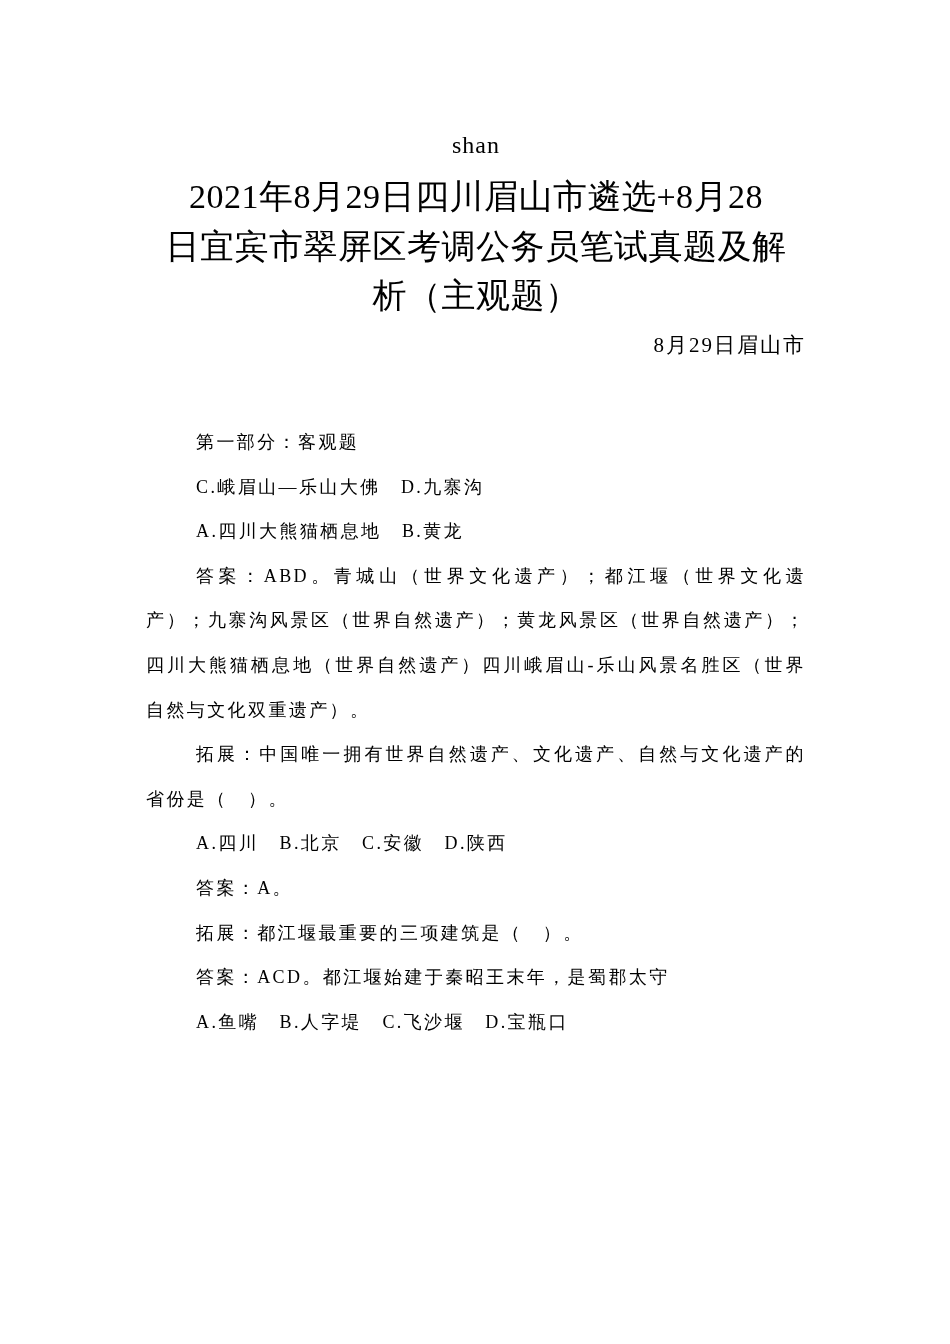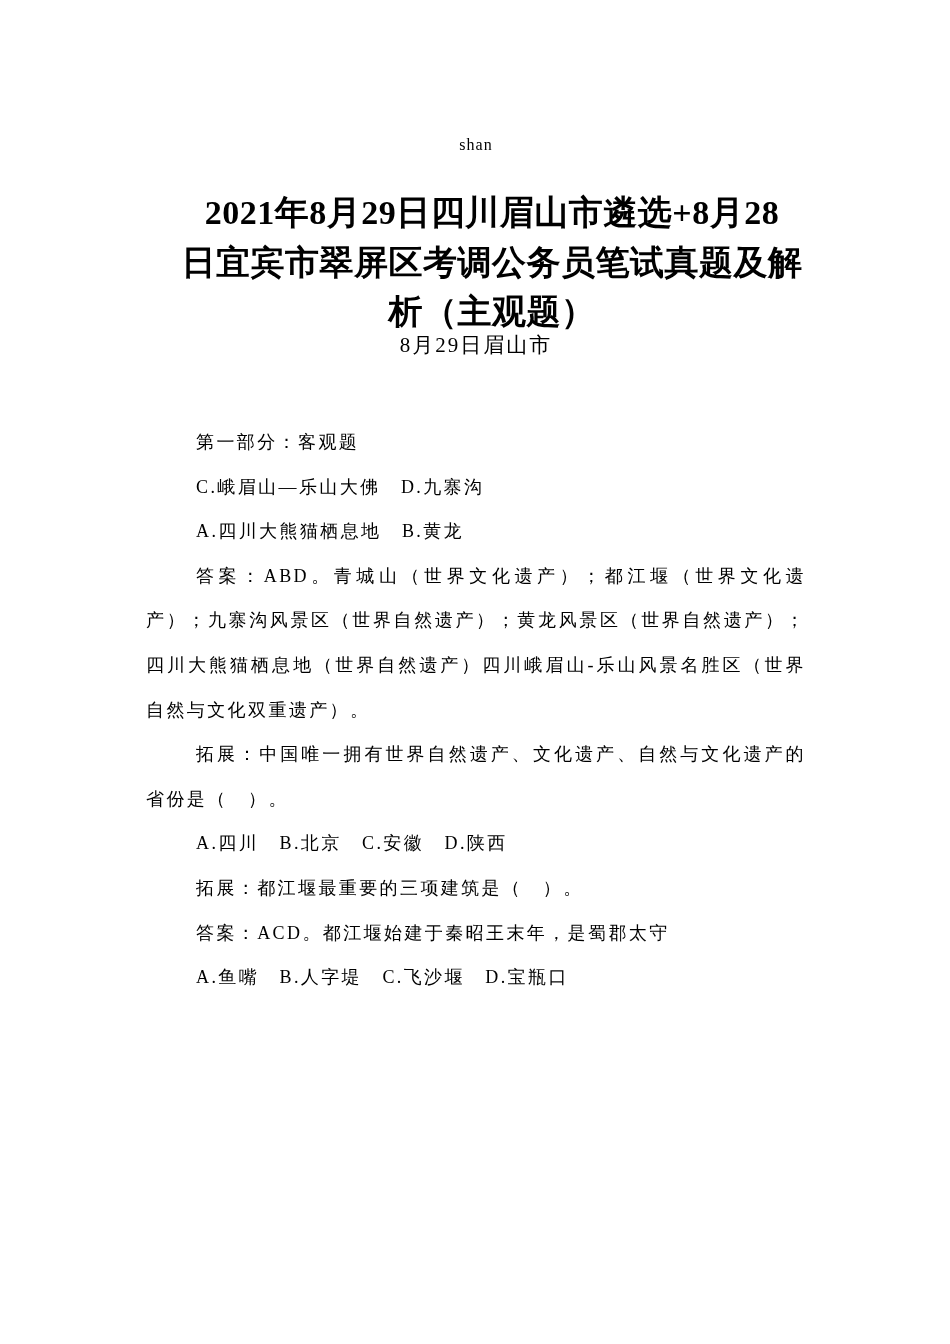--- a/index.html
+++ b/index.html
@@ -20,42 +20,42 @@
       left: 146px;
       top: 0;
       width: 660px;
     }
     .header-word {
       position: absolute;
       top: 129px;
       left: 0;
       width: 660px;
       text-align: center;
-      font-size: 16px;
+      font-size: 24px;
       line-height: 32px;
       letter-spacing: 1px;
     }
     .doc-title {
       position: absolute;
       top: 172px;
       left: -4px;
       width: 668px;
       text-align: center;
       font-size: 34px;
       line-height: 49.5px;
-      font-weight: bold;
-      margin: 16px;
+      font-weight: normal;
+      margin: 0;
       letter-spacing: 0.5px;
     }
     .doc-subtitle {
       position: absolute;
       top: 330px;
       left: 0;
       width: 660px;
-      text-align: center;
+      text-align: right;
       font-size: 21px;
       line-height: 30px;
       letter-spacing: 2px;
     }
     .body-text {
       position: absolute;
       top: 420px;
       left: 0;
       width: 660px;
     }
@@ -85,18 +85,19 @@
 
   <div class="doc-subtitle">8月29日眉山市</div>
 
   <div class="body-text">
     <p class="para">第一部分：客观题</p>
     <p class="para">C.峨眉山—乐山大佛　D.九寨沟</p>
     <p class="para">A.四川大熊猫栖息地　B.黄龙</p>
     <p class="para">答案：ABD。青城山（世界文化遗产）；都江堰（世界文化遗产）；九寨沟风景区（世界自然遗产）；黄龙风景区（世界自然遗产）；四川大熊猫栖息地（世界自然遗产）四川峨眉山-乐山风景名胜区（世界自然与文化双重遗产）。</p>
     <p class="para">拓展：中国唯一拥有世界自然遗产、文化遗产、自然与文化遗产的省份是（　）。</p>
     <p class="para">A.四川　B.北京　C.安徽　D.陕西</p>
+    <p class="para">答案：A。</p>
     <p class="para">拓展：都江堰最重要的三项建筑是（　）。</p>
     <p class="para">答案：ACD。都江堰始建于秦昭王末年，是蜀郡太守</p>
     <p class="para">A.鱼嘴　B.人字堤　C.飞沙堰　D.宝瓶口</p>
   </div>
 
 </div>
 
 </body></html>

